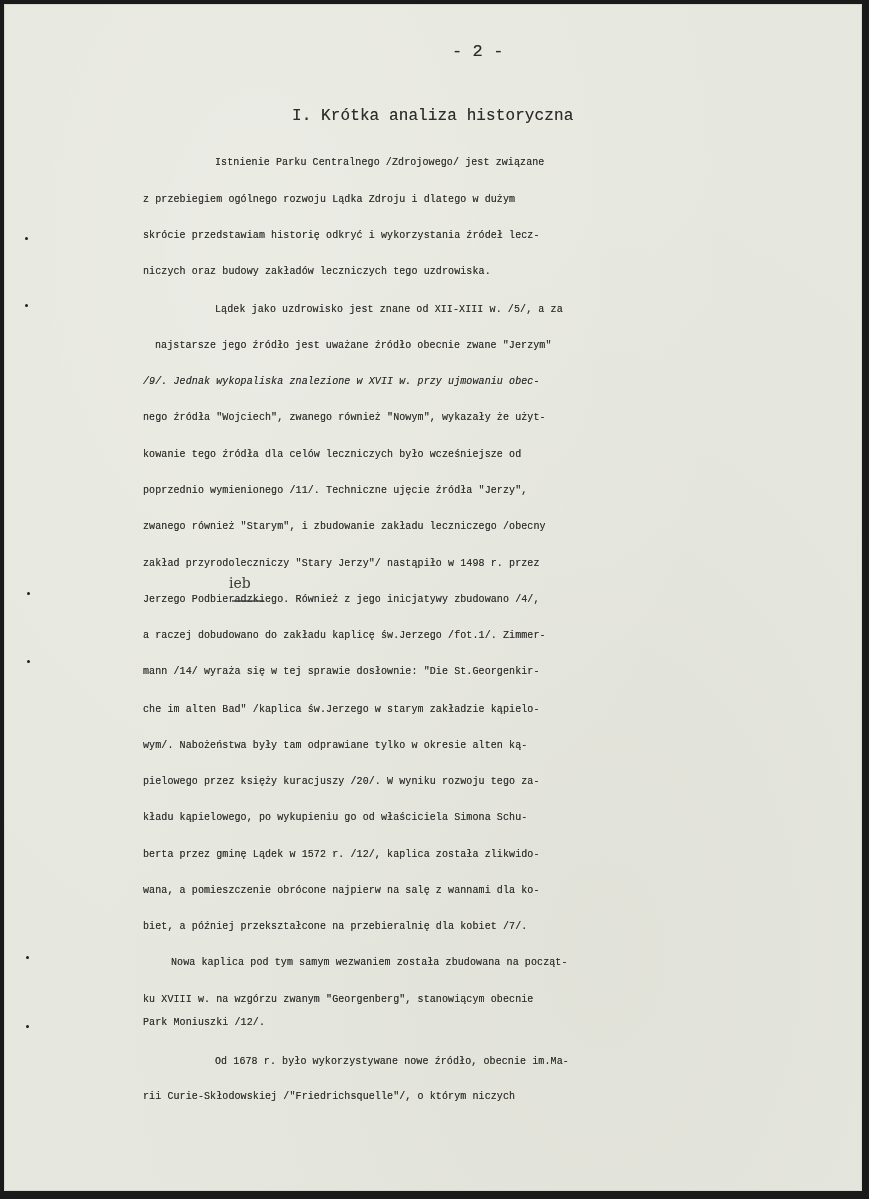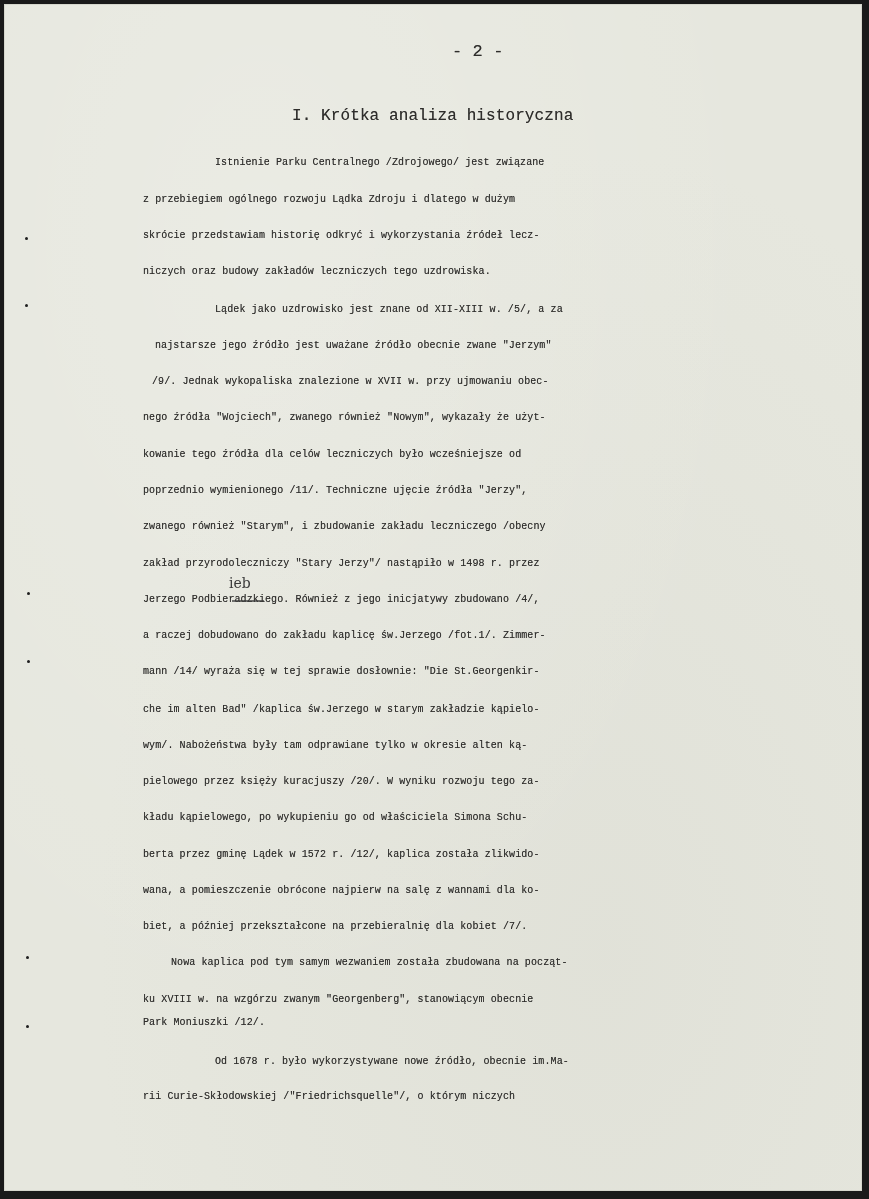--- a/index.html
+++ b/index.html
@@ -75,21 +75,21 @@
 
   <div class="tw heading">I. Krótka analiza historyczna</div>
 
   <div id="body-lines">
     <div class="tw body-line" style="top: 149px; left: 211px;">Istnienie Parku Centralnego /Zdrojowego/ jest związane</div>
     <div class="tw body-line" style="top: 186px; left: 139px;">z przebiegiem ogólnego rozwoju Lądka Zdroju i dlatego w dużym</div>
     <div class="tw body-line" style="top: 222px; left: 139px;">skrócie przedstawiam historię odkryć i wykorzystania źródeł lecz-</div>
     <div class="tw body-line" style="top: 258px; left: 139px;">niczych oraz budowy zakładów leczniczych tego uzdrowiska.</div>
     <div class="tw body-line" style="top: 296px; left: 211px; text-align: center;">Lądek jako uzdrowisko jest znane od XII-XIII w. /5/, a za</div>
     <div class="tw body-line" style="top: 332px; left: 139px; margin-left: 12px;">najstarsze jego źródło jest uważane źródło obecnie zwane "Jerzym"</div>
-    <div class="tw body-line" style="top: 368px; left: 148px;">/9/. Jednak wykopaliska znalezione w XVII w. przy ujmowaniu obec-</div>
+    <div class="tw body-line" style="top: 368px; left: 139px; font-style: italic;">/9/. Jednak wykopaliska znalezione w XVII w. przy ujmowaniu obec-</div>
     <div class="tw body-line" style="top: 404px; left: 139px;">nego źródła "Wojciech", zwanego również "Nowym", wykazały że użyt-</div>
     <div class="tw body-line" style="top: 441px; left: 139px;">kowanie tego źródła dla celów leczniczych było wcześniejsze od</div>
     <div class="tw body-line" style="top: 477px; left: 139px;">poprzednio wymienionego /11/. Techniczne ujęcie źródła "Jerzy",</div>
     <div class="tw body-line" style="top: 513px; left: 139px;">zwanego również "Starym", i zbudowanie zakładu leczniczego /obecny</div>
     <div class="tw body-line" style="top: 550px; left: 139px;">zakład przyrodoleczniczy "Stary Jerzy"/ nastąpiło w 1498 r. przez</div>
     <div class="tw body-line" style="top: 586px; left: 139px;">Jerzego Podbieradzkiego. Również z jego inicjatywy zbudowano /4/,</div>
     <div class="tw body-line" style="top: 622px; left: 139px;">a raczej dobudowano do zakładu kaplicę św.Jerzego /fot.1/. Zimmer-</div>
     <div class="tw body-line" style="top: 658px; left: 139px; font-family: Liberation Mono, monospace;">mann /14/ wyraża się w tej sprawie dosłownie: "Die St.Georgenkir-</div>
     <div class="tw body-line" style="top: 696px; left: 139px;">che im alten Bad" /kaplica św.Jerzego w starym zakładzie kąpielo-</div>
     <div class="tw body-line" style="top: 732px; left: 139px;">wym/. Nabożeństwa były tam odprawiane tylko w okresie alten ką-</div>

